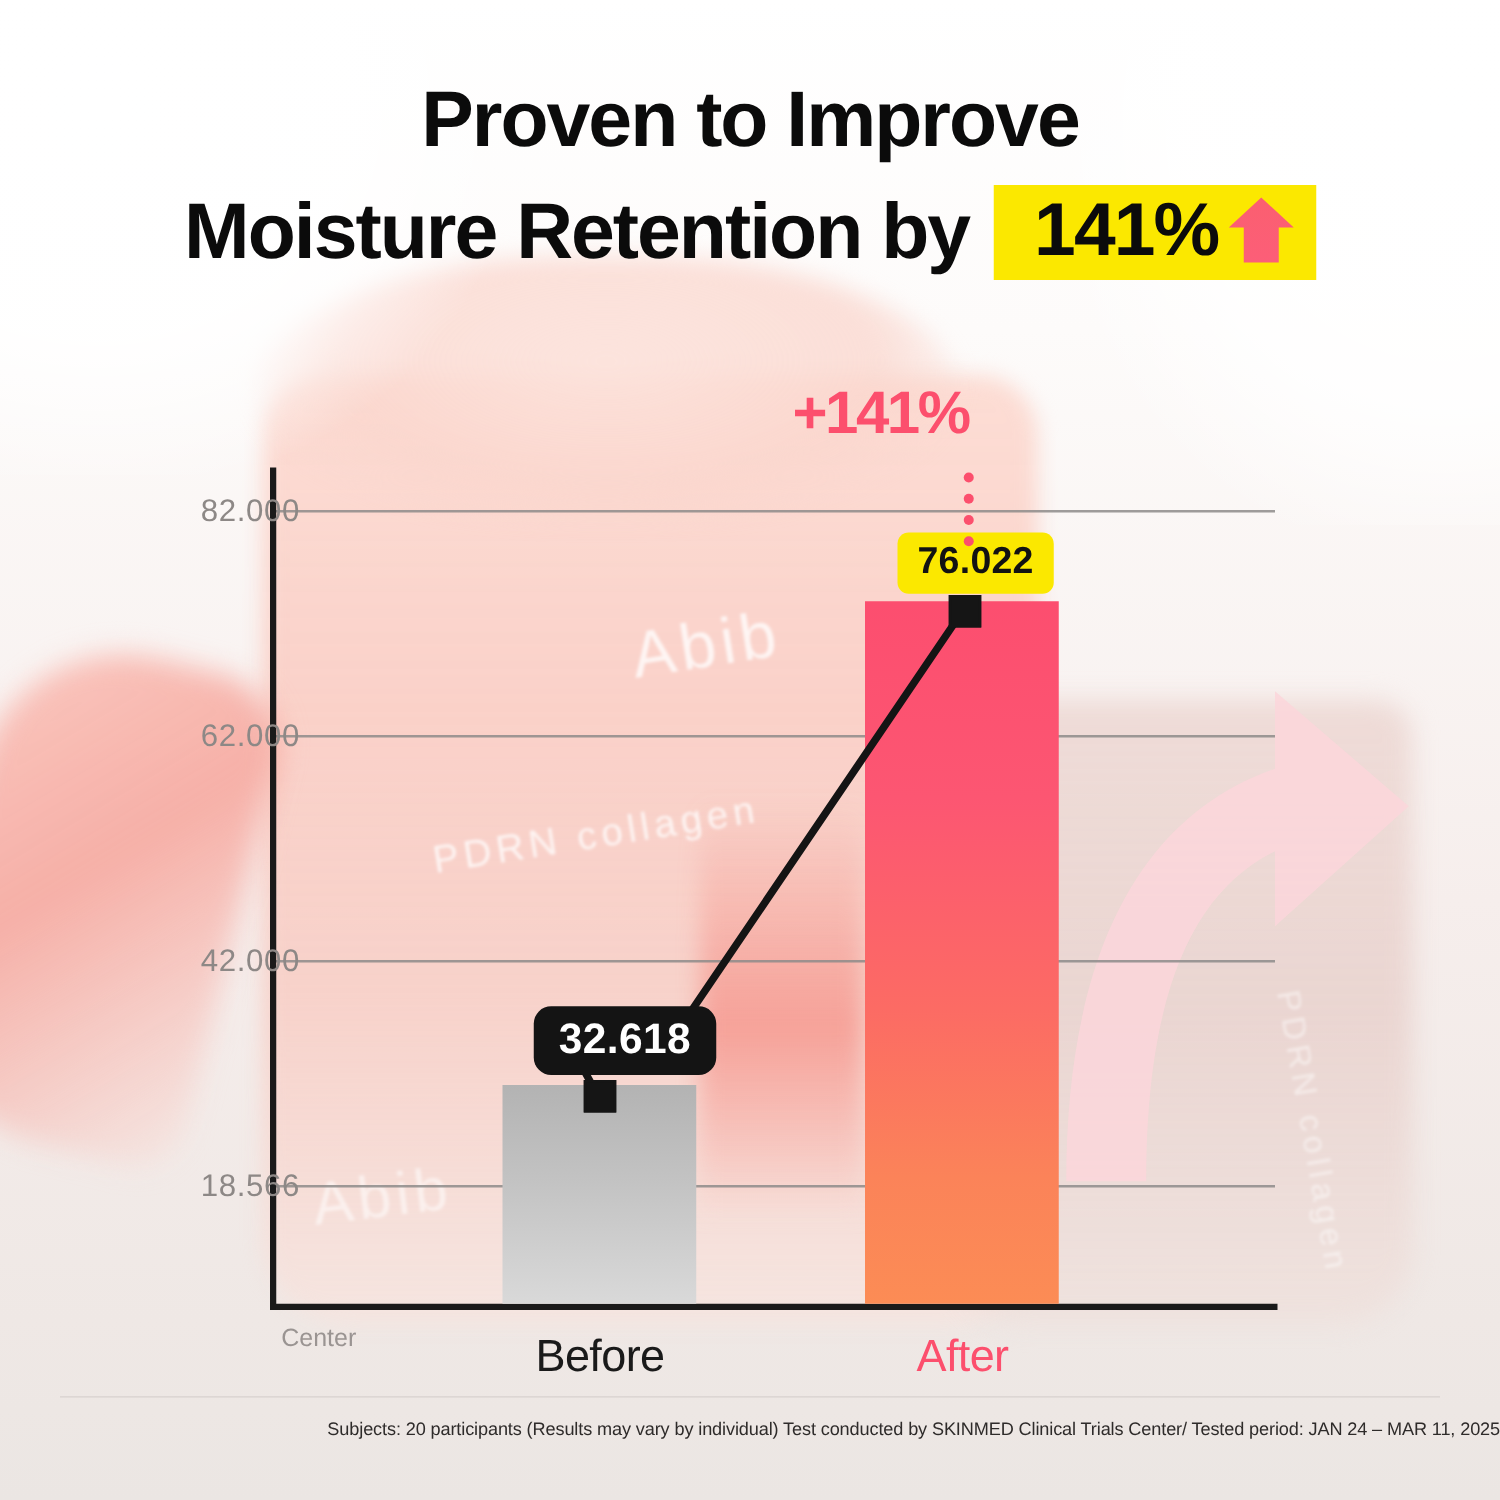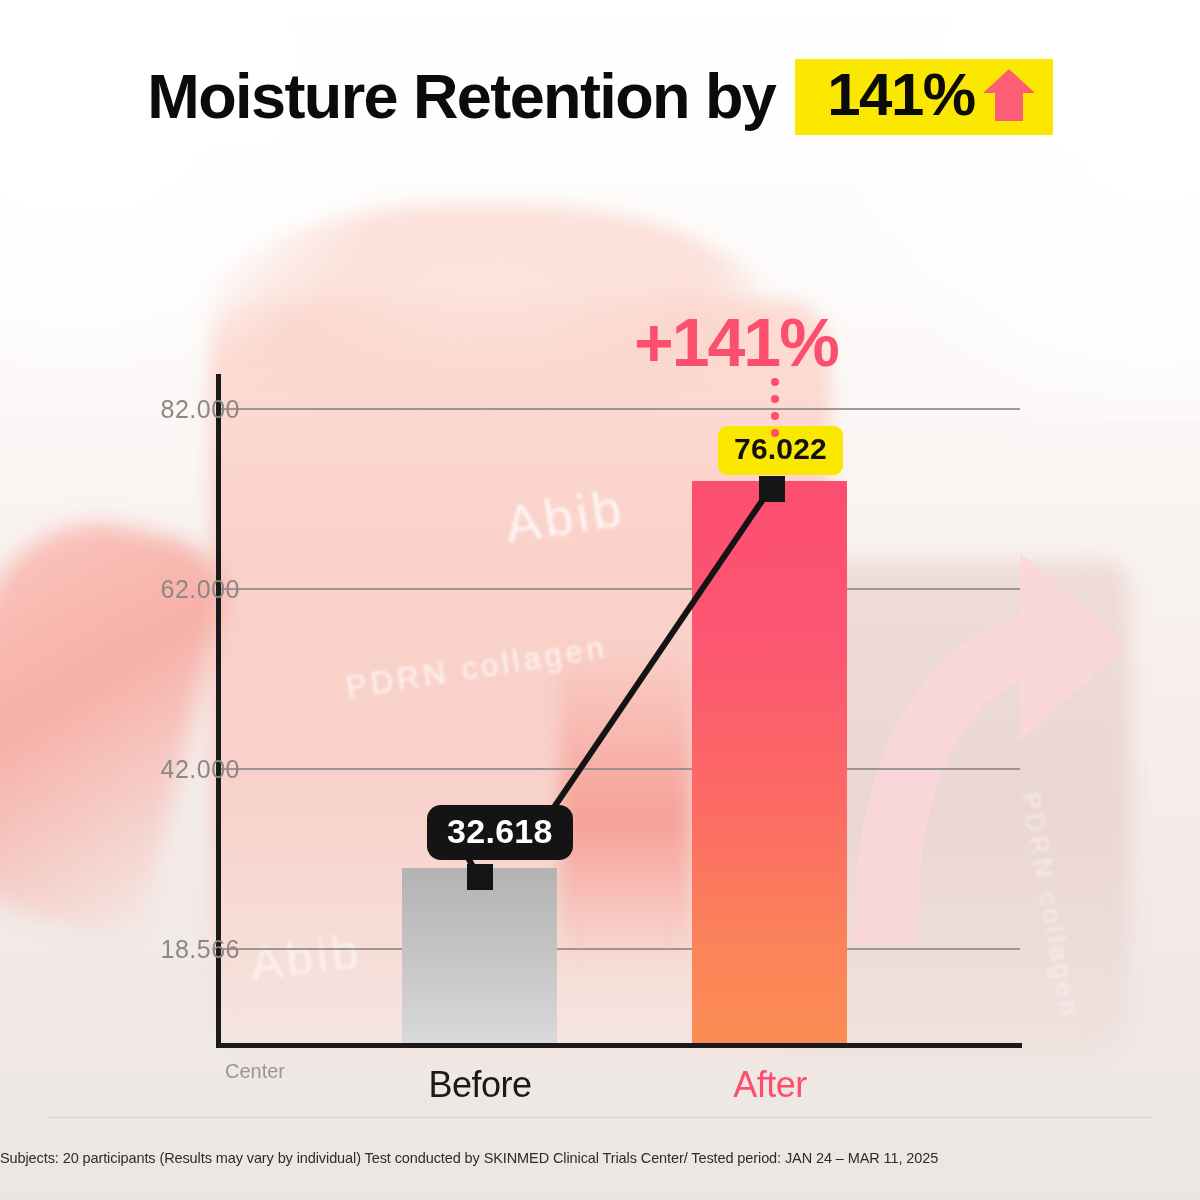--- a/index.html
+++ b/index.html
@@ -121,21 +121,21 @@
     border-radius:14px;padding:9px 20px 12px;
     font-size:34px;font-weight:bold;letter-spacing:.3px;line-height:1;
   }
   .badge-yellow{
     position:absolute;background:#FBE800;color:#121212;
     border-radius:9px;padding:8px 16px 11px;
     font-size:30px;font-weight:bold;letter-spacing:.2px;line-height:1;
   }
   .pct-big{
     position:absolute;left:634px;top:303px;
-    font-size:68px;font-weight:bold;color:#FC4F6D;letter-spacing:-2px;
+    font-size:48px;font-weight:bold;color:#FC4F6D;letter-spacing:-2px;
     white-space:nowrap;
     text-align:right;
   }
   .dots{position:absolute;left:771px;top:378px;width:8px;height:52px;}
   .dots i{display:block;width:8px;height:8px;border-radius:50%;background:#FC4F6D;margin-bottom:9px;}
 
   .big-arrow{position:absolute;left:845px;top:445px;width:290px;height:610px;z-index:2;}
 
   .xcat{
     position:absolute;font-size:36px;font-weight:normal;letter-spacing:-.5px;
@@ -145,22 +145,22 @@
   .grade-lab{
     position:absolute;left:170px;top:1060px;width:115px;text-align:right;
     font-size:20px;color:#9a9492;
   }
 
   
   .footer-rule{
     position:absolute;left:48px;top:1117px;width:1104px;height:1px;background:#d8d1ce;
   }
   .footnote{
-    position:absolute;left:0;right:0;top:1136px;text-align:left;
-    font-size:14.5px;color:#2e2b2a;letter-spacing:-.1px;margin-top:14px;
+    position:absolute;left:0;right:0;top:1136px;text-align:right;
+    font-size:14.5px;color:#2e2b2a;letter-spacing:-.1px;
   }
 </style>
 </head>
 <body>
 
 <div class="stage">
 
   <div class="photo">
     <div class="jar-body"></div>
     <div class="jar-lid"></div>
@@ -169,20 +169,21 @@
     <div class="swatch"></div>
     <div class="brand-mark brand-abib-1">Abib</div>
     <div class="brand-mark brand-pdrn-1">PDRN collagen</div>
     <div class="brand-mark brand-abib-2">Abib</div>
     <div class="brand-mark brand-pdrn-2">PDRN collagen</div>
     <div class="glow-tl"></div>
     <div class="glow-tr"></div>
   </div>
 
   <div class="headline">
+    <div class="hl-line">Proven to Improve</div>
     <div class="hl-line hl-line2">
       <span>Moisture Retention by</span>
       <span class="hl-badge">
         <span class="pct">141%</span>
         <svg class="up-arrow-small" viewBox="0 0 56 60">
           <defs>
             <linearGradient id="ga" x1="0" y1="0" x2="0" y2="1">
               <stop offset="0%" stop-color="#FB5F70"></stop>
               <stop offset="100%" stop-color="#FC5E78"></stop>
             </linearGradient>

